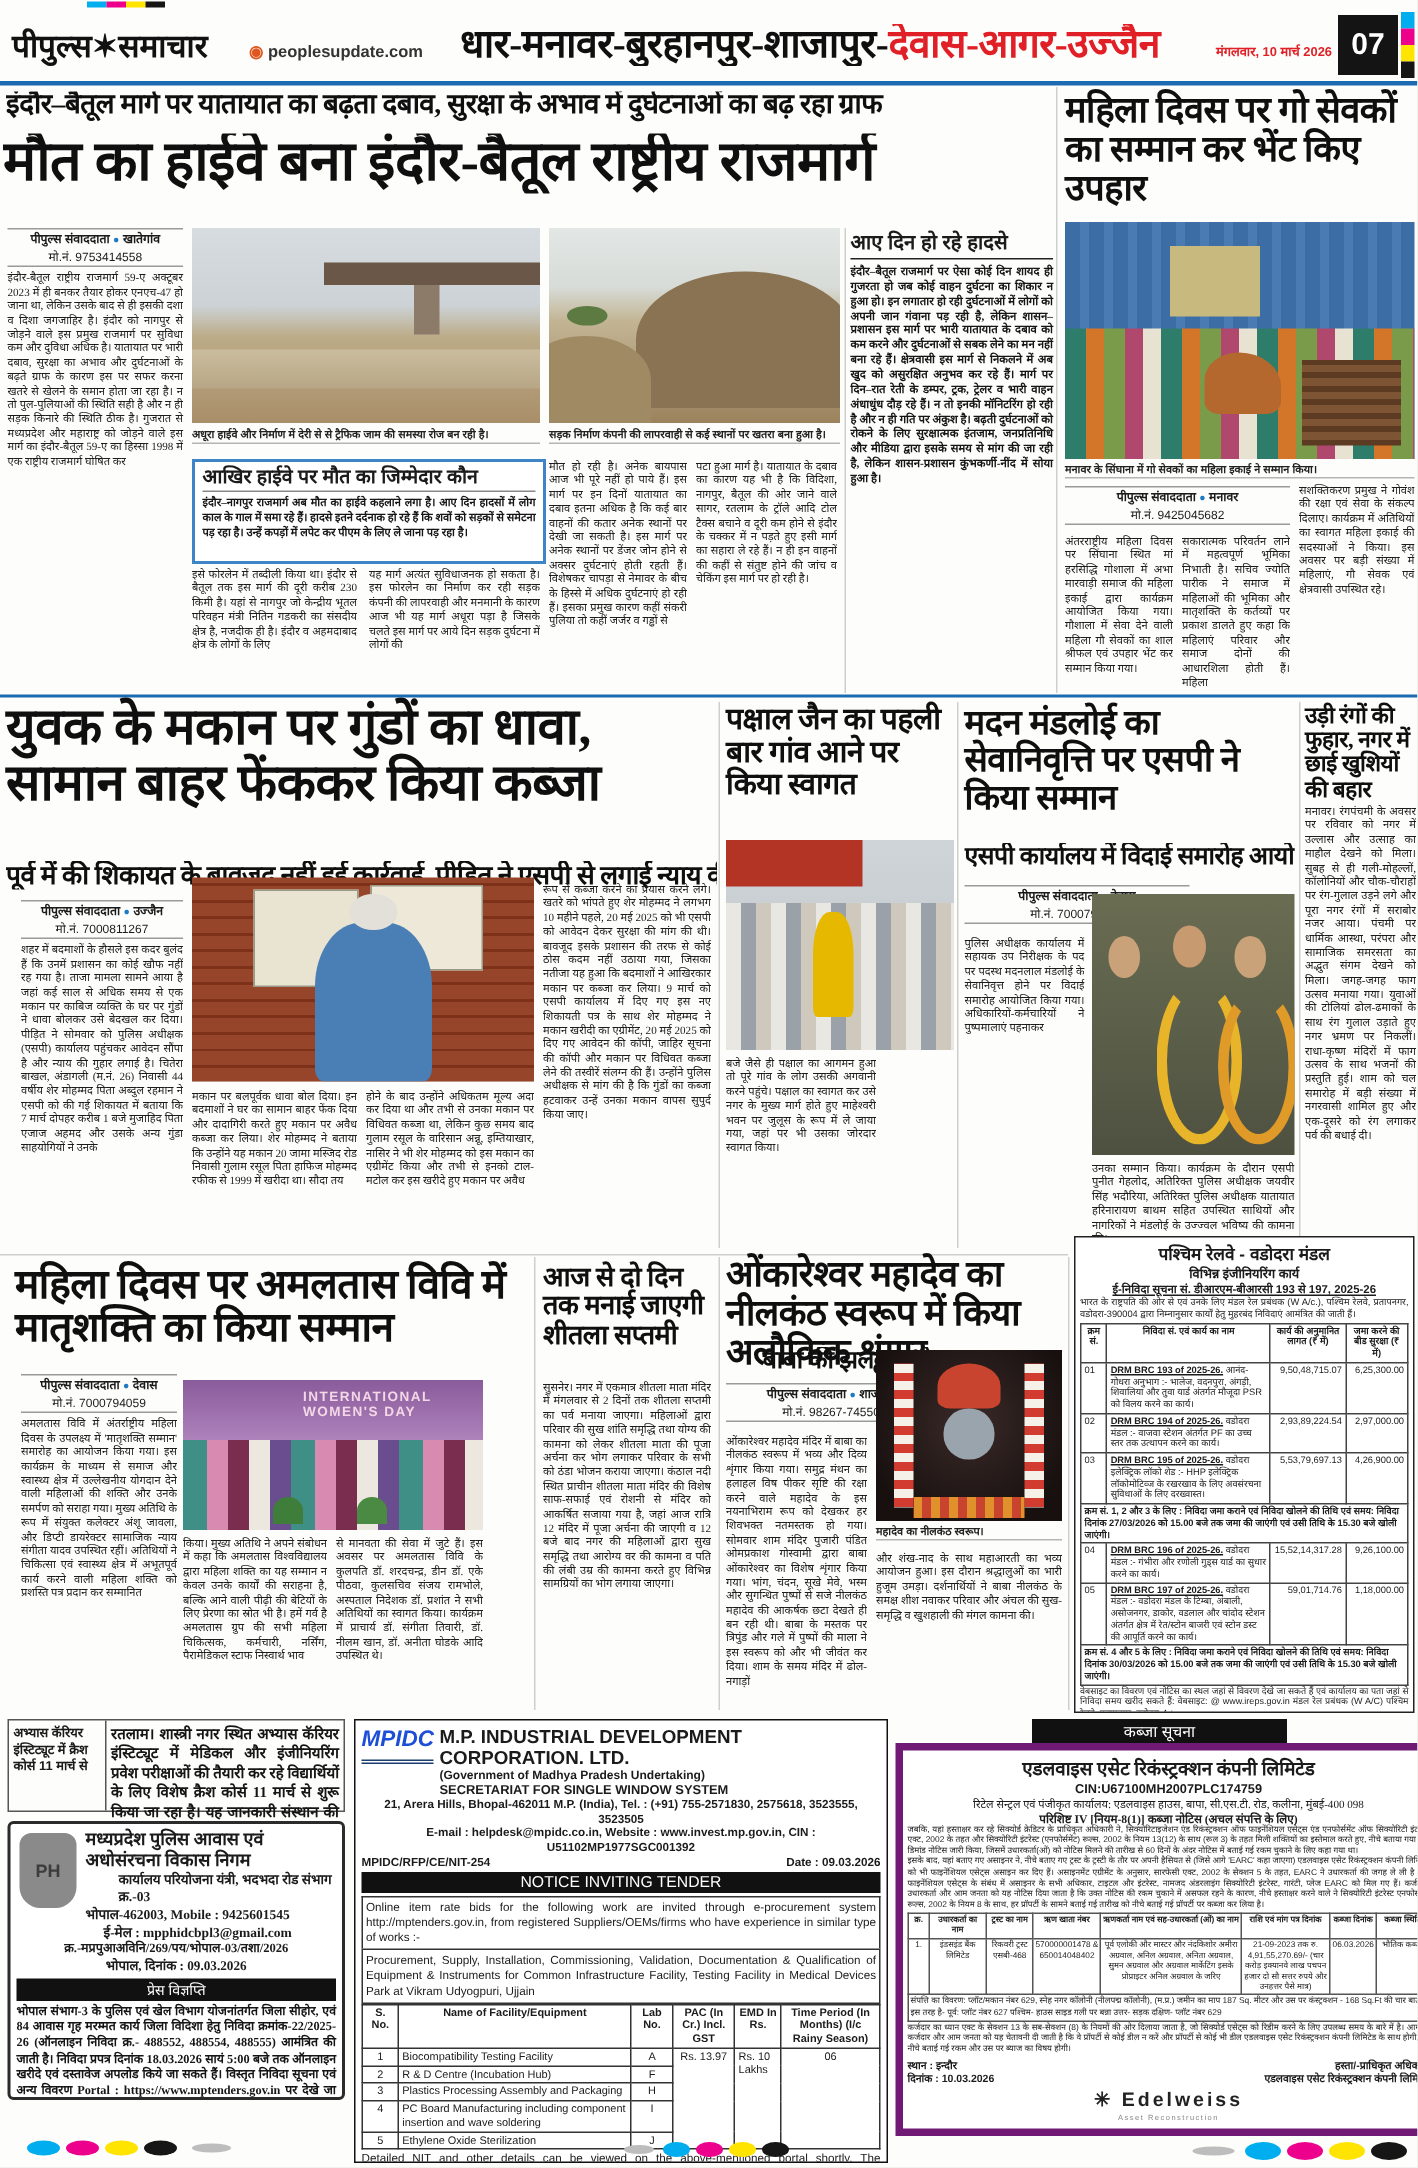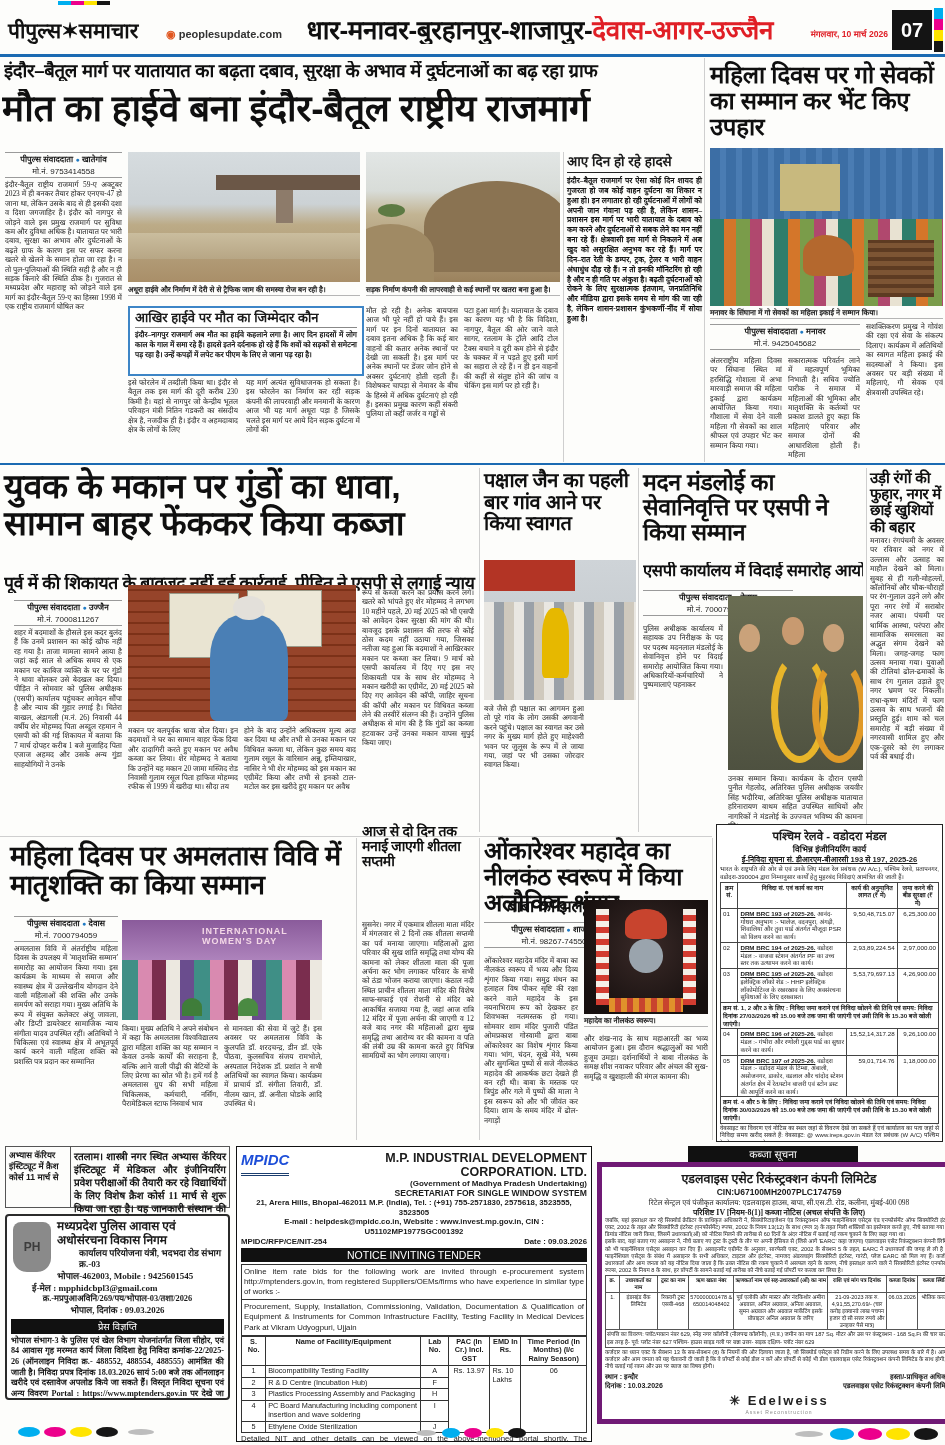--- a/index.html
+++ b/index.html
@@ -1,21 +1,21 @@
 <!DOCTYPE html>
 <html lang="hi"><head>
 <meta charset="utf-8">
 <style>
   html,body{margin:0;padding:0;background:#e8e8e4;}
   #page{position:relative;width:945px;height:1445px;background:#fdfdfb;margin:0 auto;overflow:hidden;
         font-family:"Liberation Sans",sans-serif;color:#1b1b1b;}
   .abs{position:absolute;}
   .body{font:7.4px/1.27 "Liberation Serif",serif;text-align:justify;color:#1c1c1c;}
   .bodyb{font:bold 7.8px/1.3 "Liberation Serif",serif;text-align:justify;color:#151515;}
-  .hl{font-family:Liberation Sans, sans-serif;font-weight:bold;color:#0f0f0f;line-height:1.08;letter-spacing:-.3px;}
+  .hl{font-family:Liberation Serif, serif;font-weight:bold;color:#0f0f0f;line-height:1.08;letter-spacing:-.3px;}
   .nowrap{white-space:nowrap;overflow:hidden;}
   .byl{font:bold 8.2px/1.35 "Liberation Sans",sans-serif;text-align:center;border-top:1px solid #9a9a9a;border-bottom:1px solid #9a9a9a;padding:1px 0;}
   .bdot{color:#1f7ac4;font-size:7px;}
   .phone{font:8px "Liberation Sans",sans-serif;}
   .cap{font:bold 7.3px/1.25 "Liberation Sans",sans-serif;color:#222;border-bottom:1px solid #b5b5b5;padding-bottom:1px;}
   .vr{position:absolute;width:0;border-left:1px solid #cfcfcf;}
   .hrl{position:absolute;height:0;border-top:1px solid #cfcfcf;}
   .bluerule{position:absolute;background:#1b6ab2;}
   .ph{position:absolute;overflow:hidden;}
   .s{position:absolute;}
@@ -183,21 +183,21 @@
   <div class="ph" style="left:122px;top:920px;width:200px;height:100px;background:linear-gradient(180deg,#8a5b9b 0%,#b288c0 45%,#ded7e0 100%)">
     <div class="s" style="left:40%;top:6%;width:58%;font:bold 9px 'Liberation Sans',sans-serif;color:#f3d7e6;letter-spacing:1px">INTERNATIONAL WOMEN'S DAY</div>
     <div class="s" style="left:0;top:40%;width:100%;height:60%;background:repeating-linear-gradient(90deg,#3f8f86 0 16px,#d98ab0 16px 30px,#7a2d4e 30px 44px,#ece8e0 44px 58px,#6a4d8e 58px 72px)"></div>
     <div class="s" style="left:30%;top:78%;width:10%;height:18%;background:#3f7d3a;border-radius:50% 50% 0 0"></div>
     <div class="s" style="left:58%;top:78%;width:10%;height:18%;background:#4a8a42;border-radius:50% 50% 0 0"></div>
   </div>
   <div class="abs body" style="left:122px;top:1024px;width:96px;height:116px;overflow:hidden">किया। मुख्य अतिथि ने अपने संबोधन में कहा कि अमलतास विश्वविद्यालय द्वारा महिला शक्ति का यह सम्मान न केवल उनके कार्यों की सराहना है, बल्कि आने वाली पीढ़ी की बेटियों के लिए प्रेरणा का स्रोत भी है। हमें गर्व है अमलतास ग्रुप की सभी महिला चिकित्सक, कर्मचारी, नर्सिंग, पैरामेडिकल स्टाफ निस्वार्थ भाव</div>
   <div class="abs body" style="left:224px;top:1024px;width:98px;height:116px;overflow:hidden">से मानवता की सेवा में जुटे हैं। इस अवसर पर अमलतास विवि के कुलपति डॉ. शरदचन्द्र, डीन डॉ. एके पीठवा, कुलसचिव संजय रामभोले, अस्पताल निदेशक डॉ. प्रशांत ने सभी अतिथियों का स्वागत किया। कार्यक्रम में प्राचार्य डॉ. संगीता तिवारी, डॉ. नीलम खान, डॉ. अनीता घोडके आदि उपस्थित थे।</div>
   <div class="vr" style="left:356px;top:838px;height:302px"></div>
 
-  <div class="abs hl" style="left:362px;top:824px;width:112px;font-size:14px">आज से दो दिन तक मनाई जाएगी शीतला सप्तमी</div>
+  <div class="abs hl" style="left:362px;top:842px;width:112px;font-size:18px">आज से दो दिन तक मनाई जाएगी शीतला सप्तमी</div>
   <div class="abs body" style="left:362px;top:920px;width:112px;height:220px;overflow:hidden">सुसनेर। नगर में एकमात्र शीतला माता मंदिर में मंगलवार से 2 दिनों तक शीतला सप्तमी का पर्व मनाया जाएगा। महिलाओं द्वारा परिवार की सुख शांति समृद्धि तथा योग्य की कामना को लेकर शीतला माता की पूजा अर्चना कर भोग लगाकर परिवार के सभी को ठंडा भोजन कराया जाएगा। कंठाल नदी स्थित प्राचीन शीतला माता मंदिर की विशेष साफ-सफाई एवं रोशनी से मंदिर को आकर्षित सजाया गया है, जहां आज रात्रि 12 मंदिर में पूजा अर्चना की जाएगी व 12 बजे बाद नगर की महिलाओं द्वारा सुख समृद्धि तथा आरोग्य वर की कामना व पति की लंबी उम्र की कामना करते हुए विभिन्न सामग्रियों का भोग लगाया जाएगा।</div>
   <div class="vr" style="left:479px;top:838px;height:302px"></div>
 
   <div class="abs hl" style="left:484px;top:838px;width:226px;font-size:24px">ओंकारेश्वर महादेव का नीलकंठ स्वरूप में किया अलौकिक शृंगार</div>
   <div class="abs hl nowrap" style="left:492px;top:898px;width:210px;font-size:16.5px;text-align:center">बाबा की झलक पाने उमड़ा शहर</div>
   <div class="abs" style="left:484px;top:922px;width:140px">
     <div class="byl"><span>पीपुल्स संवाददाता</span> <span class="bdot">●</span> <span>शाजापुर</span>
       <div class="phone">मो.नं. 98267-74550</div></div>
   </div>
   <div class="abs body" style="left:484px;top:956px;width:94px;height:184px;overflow:hidden">ओंकारेश्वर महादेव मंदिर में बाबा का नीलकंठ स्वरूप में भव्य और दिव्य शृंगार किया गया। समुद्र मंथन का हलाहल विष पीकर सृष्टि की रक्षा करने वाले महादेव के इस नयनाभिराम रूप को देखकर हर शिवभक्त नतमस्तक हो गया। सोमवार शाम मंदिर पुजारी पंडित ओमप्रकाश गोस्वामी द्वारा बाबा ओंकारेश्वर का विशेष शृंगार किया गया। भांग, चंदन, सूखे मेवे, भस्म और सुगन्धित पुष्पों से सजे नीलकंठ महादेव की आकर्षक छटा देखते ही बन रही थी। बाबा के मस्तक पर त्रिपुंड और गले में पुष्पों की माला ने इस स्वरूप को और भी जीवंत कर दिया। शाम के समय मंदिर में ढोल-नगाड़ों</div>
@@ -270,35 +270,35 @@
   <div class="abs" style="left:5px;top:1146px;width:225px;height:62px;border:1px solid #555;display:flex;box-sizing:border-box">
     <div style="width:58px;border-right:1px solid #555;padding:3px;font:bold 8.6px/1.3 'Liberation Sans',sans-serif">अभ्यास कॅरियर इंस्टिट्यूट में क्रैश कोर्स 11 मार्च से</div>
     <div class="bodyb" style="flex:1;padding:3px;font-size:10px">रतलाम। शास्त्री नगर स्थित अभ्यास कॅरियर इंस्टिट्यूट में मेडिकल और इंजीनियरिंग प्रवेश परीक्षाओं की तैयारी कर रहे विद्यार्थियों के लिए विशेष क्रैश कोर्स 11 मार्च से शुरू किया जा रहा है। यह जानकारी संस्थान की एमडी नीलिमा कुमावत ने दी।</div>
   </div>
 
   <div class="abs" style="left:5px;top:1214px;width:225px;height:186px;border:2.5px solid #2b2b2b;border-radius:4px;background:#fff;padding:4px;box-sizing:border-box;overflow:hidden">
     <div class="s" style="left:6px;top:6px;width:38px;height:50px;background:#8a8a8a;border-radius:8px 8px 14px 14px;display:flex;align-items:center;justify-content:center;color:#3c3c3c;font:bold 12px 'Liberation Sans',sans-serif">PH</div>
     <div style="margin-left:46px;font:bold 12px/1.15 'Liberation Serif',serif">मध्यप्रदेश पुलिस आवास एवं अधोसंरचना विकास निगम</div>
     <div style="margin-left:68px;font:bold 9px/1.3 'Liberation Serif',serif">कार्यालय परियोजना यंत्री, भदभदा रोड संभाग क्र.-03</div>
     <div style="margin-left:46px;font:bold 9px/1.3 'Liberation Serif',serif">भोपाल-462003, Mobile : 9425601545</div>
-    <div style="margin-left:21px;font:bold 9px/1.3 'Liberation Serif',serif">ई-मेल : mpphidcbpl3@gmail.com</div>
+    <div style="margin-left:58px;font:bold 9px/1.3 'Liberation Serif',serif">ई-मेल : mpphidcbpl3@gmail.com</div>
     <div style="text-align:center;font:bold 8.4px/1.3 'Liberation Serif',serif">क्र.-मप्रपुआअविनि/269/पय/भोपाल-03/तशा/2026</div>
     <div style="text-align:center;font:bold 8.8px/1.3 'Liberation Serif',serif">भोपाल, दिनांक : 09.03.2026</div>
     <div class="strip" style="font-size:9.5px;padding:1px;margin:2px 0">प्रेस विज्ञप्ति</div>
     <div class="bodyb" style="font-size:8.2px">भोपाल संभाग-3 के पुलिस एवं खेल विभाग योजनांतर्गत जिला सीहोर, एवं 84 आवास गृह मरम्मत कार्य जिला विदिशा हेतु निविदा क्रमांक-22/2025-26 (ऑनलाइन निविदा क्र.- 488552, 488554, 488555) आमंत्रित की जाती है। निविदा प्रपत्र दिनांक 18.03.2026 सायं 5:00 बजे तक ऑनलाइन खरीदे एवं दस्तावेज अपलोड किये जा सकते हैं। विस्तृत निविदा सूचना एवं अन्य विवरण Portal : https://www.mptenders.gov.in पर देखे जा सकते हैं।</div>
     <div style="display:flex;justify-content:space-between;font:bold 8px 'Liberation Serif',serif;margin-top:1px">
       <span>म.प्र. माध्यम/124837/2026</span>
       <span>परियोजना यंत्री</span>
     </div>
   </div>
 
   <div class="abs" style="left:236px;top:1146px;width:356px;height:296px;border:1.5px solid #111;background:#fff;padding:4px;box-sizing:border-box;overflow:hidden">
     <div style="display:flex;gap:4px">
       <div style="width:48px;color:#1d4ed8;font:bold italic 15px 'Liberation Sans',sans-serif;border-bottom:3px double #1b3e6f;height:22px">MPIDC</div>
-      <div style="flex:1;text-align:right">
+      <div style="flex:1;text-align:left">
         <div style="font:bold 12.5px 'Liberation Sans',sans-serif">M.P. INDUSTRIAL DEVELOPMENT CORPORATION. LTD.</div>
         <div style="font:bold 8px 'Liberation Sans',sans-serif">(Government of Madhya Pradesh Undertaking)</div>
         <div style="font:bold 8.6px 'Liberation Sans',sans-serif">SECRETARIAT FOR SINGLE WINDOW SYSTEM</div>
       </div>
     </div>
     <div style="text-align:center;font:bold 7.8px/1.25 'Liberation Sans',sans-serif">21, Arera Hills, Bhopal-462011 M.P. (India), Tel. : (+91) 755-2571830, 2575618, 3523555, 3523505</div>
     <div style="text-align:center;font:bold 7.8px/1.25 'Liberation Sans',sans-serif">E-mail : helpdesk@mpidc.co.in, Website : www.invest.mp.gov.in, CIN : U51102MP1977SGC001392</div>
     <div style="display:flex;justify-content:space-between;font:bold 7.8px 'Liberation Sans',sans-serif">
       <span>MPIDC/RFP/CE/NIT-254</span>
       <span>Date : 09.03.2026</span>

